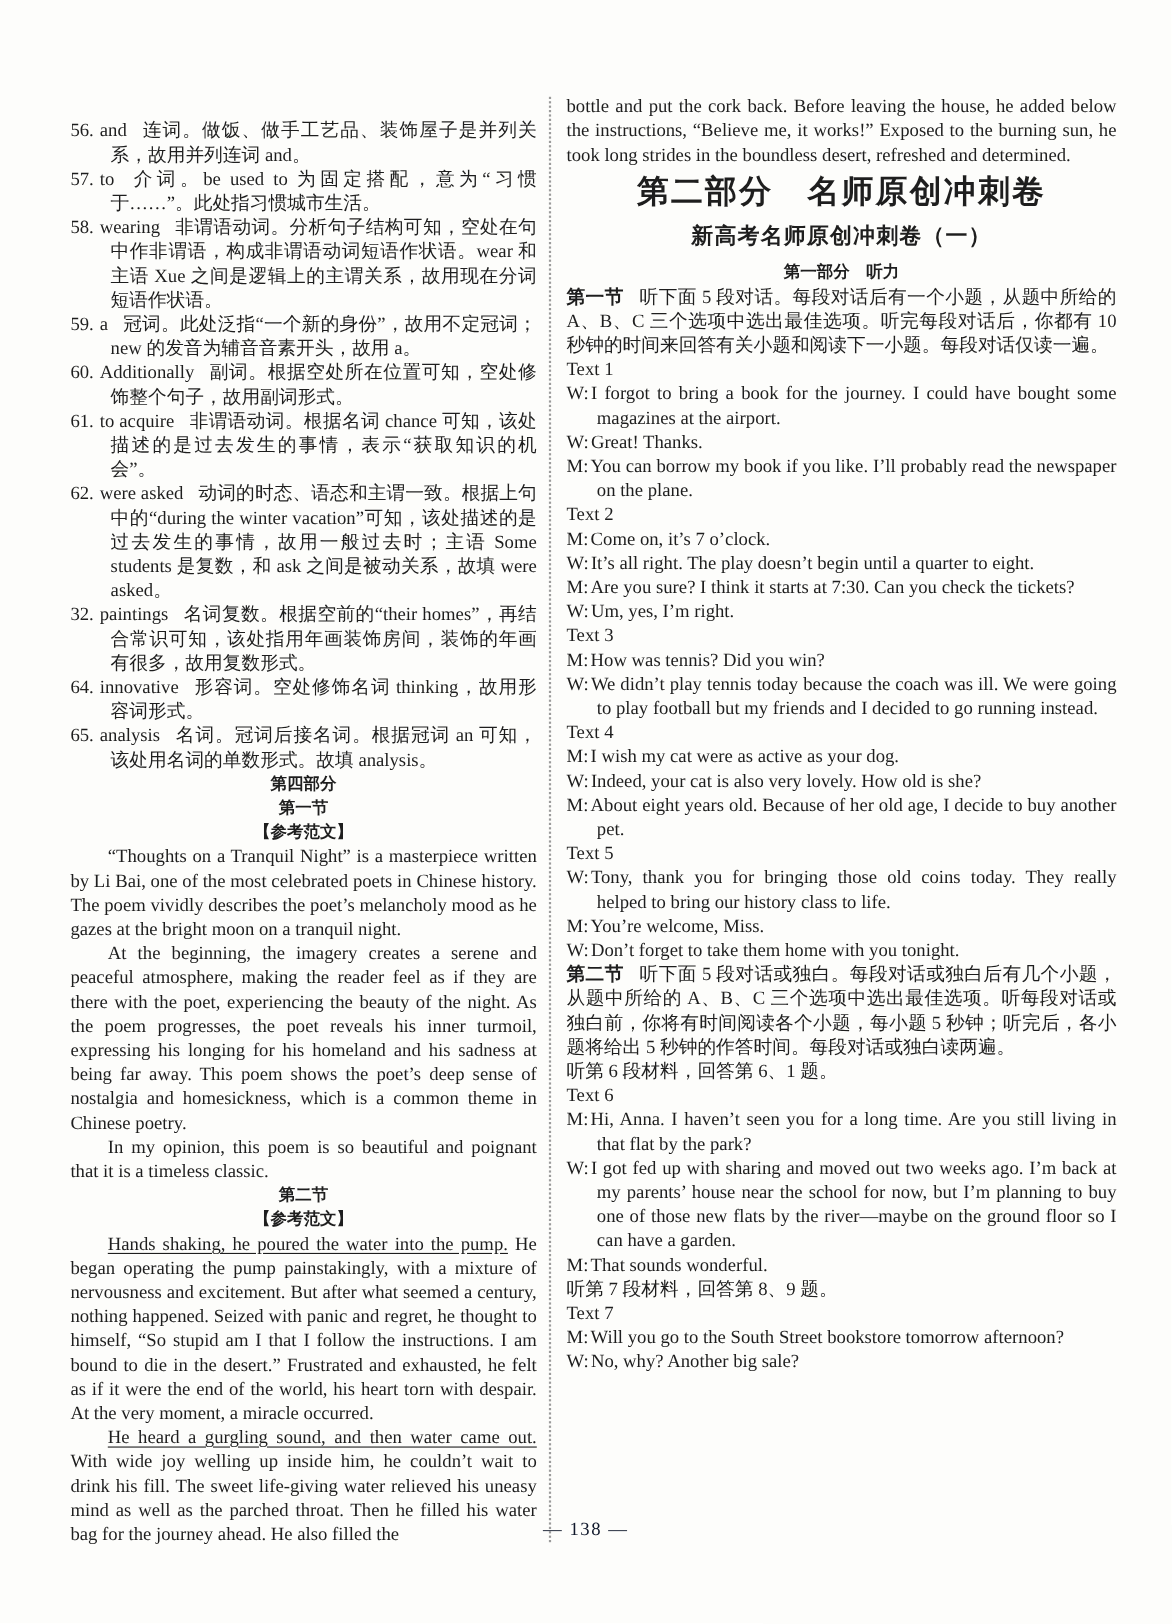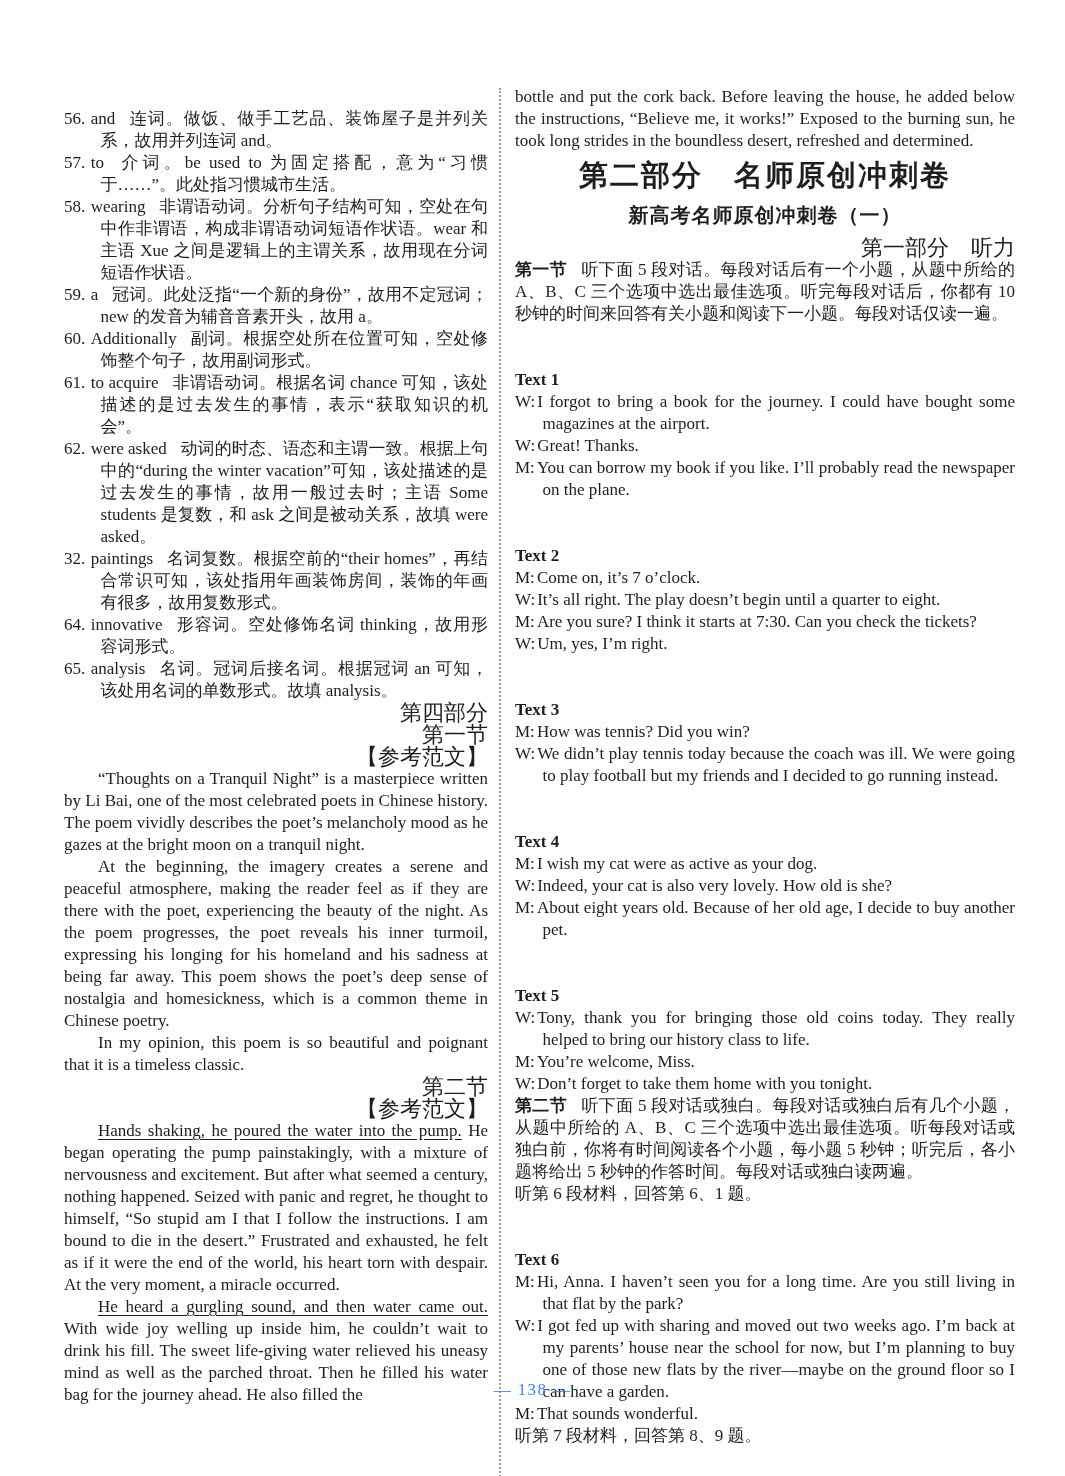--- a/index.html
+++ b/index.html
@@ -20,22 +20,22 @@
 
   p { margin:0; text-align:justify; }
 
   
   .item { padding-left:2.15em; text-indent:-2.15em; }
   .item .ans { margin:0 0.8em 0 0.32em; }
 
   
   .h3 {
     font-family:"Liberation Sans","DejaVu Sans",sans-serif;
-    font-weight:normal; font-size:22px; line-height:22px;
-    text-align:right;
+    font-weight:bold; font-size:15px; line-height:22px;
+    text-align:center;
   }
 
   .essay { text-indent:2em; }
   .ul-sent { text-decoration:underline; text-underline-offset:3px; }
 
   .h1 {
     font-family:"Liberation Sans","DejaVu Sans",sans-serif;
     font-weight:bold; font-size:29px; line-height:32px;
     text-align:center; letter-spacing:2px;
     margin:7px 0 7px;
@@ -44,28 +44,28 @@
     font-family:"Liberation Sans","DejaVu Sans",sans-serif;
     font-weight:bold; font-size:20px; line-height:25px;
     text-align:center; letter-spacing:1px;
     margin:12px 0 9px;
   }
 
   .intro .lbl {
     font-family:"Liberation Sans","DejaVu Sans",sans-serif;
     font-weight:bold; margin-right:0.85em;
   }
-  .tlabel { font-weight:bold; text-align:left;margin-top:44px; }
+  .tlabel { font-weight:normal; text-align:left; }
   .dlg { padding-left:1.62em; text-indent:-1.62em; }
   .dlg .spk { margin-right:0.12em; }
   .note { text-align:left; }
 
   .footer {
     position:absolute; left:0; right:0; top:1379px;
-    text-align:center; font-size:17px; color:#3b82f6;
+    text-align:center; font-size:17px; color:#0f172a;
   }
   .footer .pn { letter-spacing:0.08em; }
 </style>
 </head>
 <body>
 
 <div class="page">
   <div class="content">
     <div class="col-left" id="col-left">
         <p class="item"><span class="num">56.</span><span class="ans">and</span><span>连词。做饭、做手工艺品、装饰屋子是并列关系，故用并列连词 and。</span></p>

